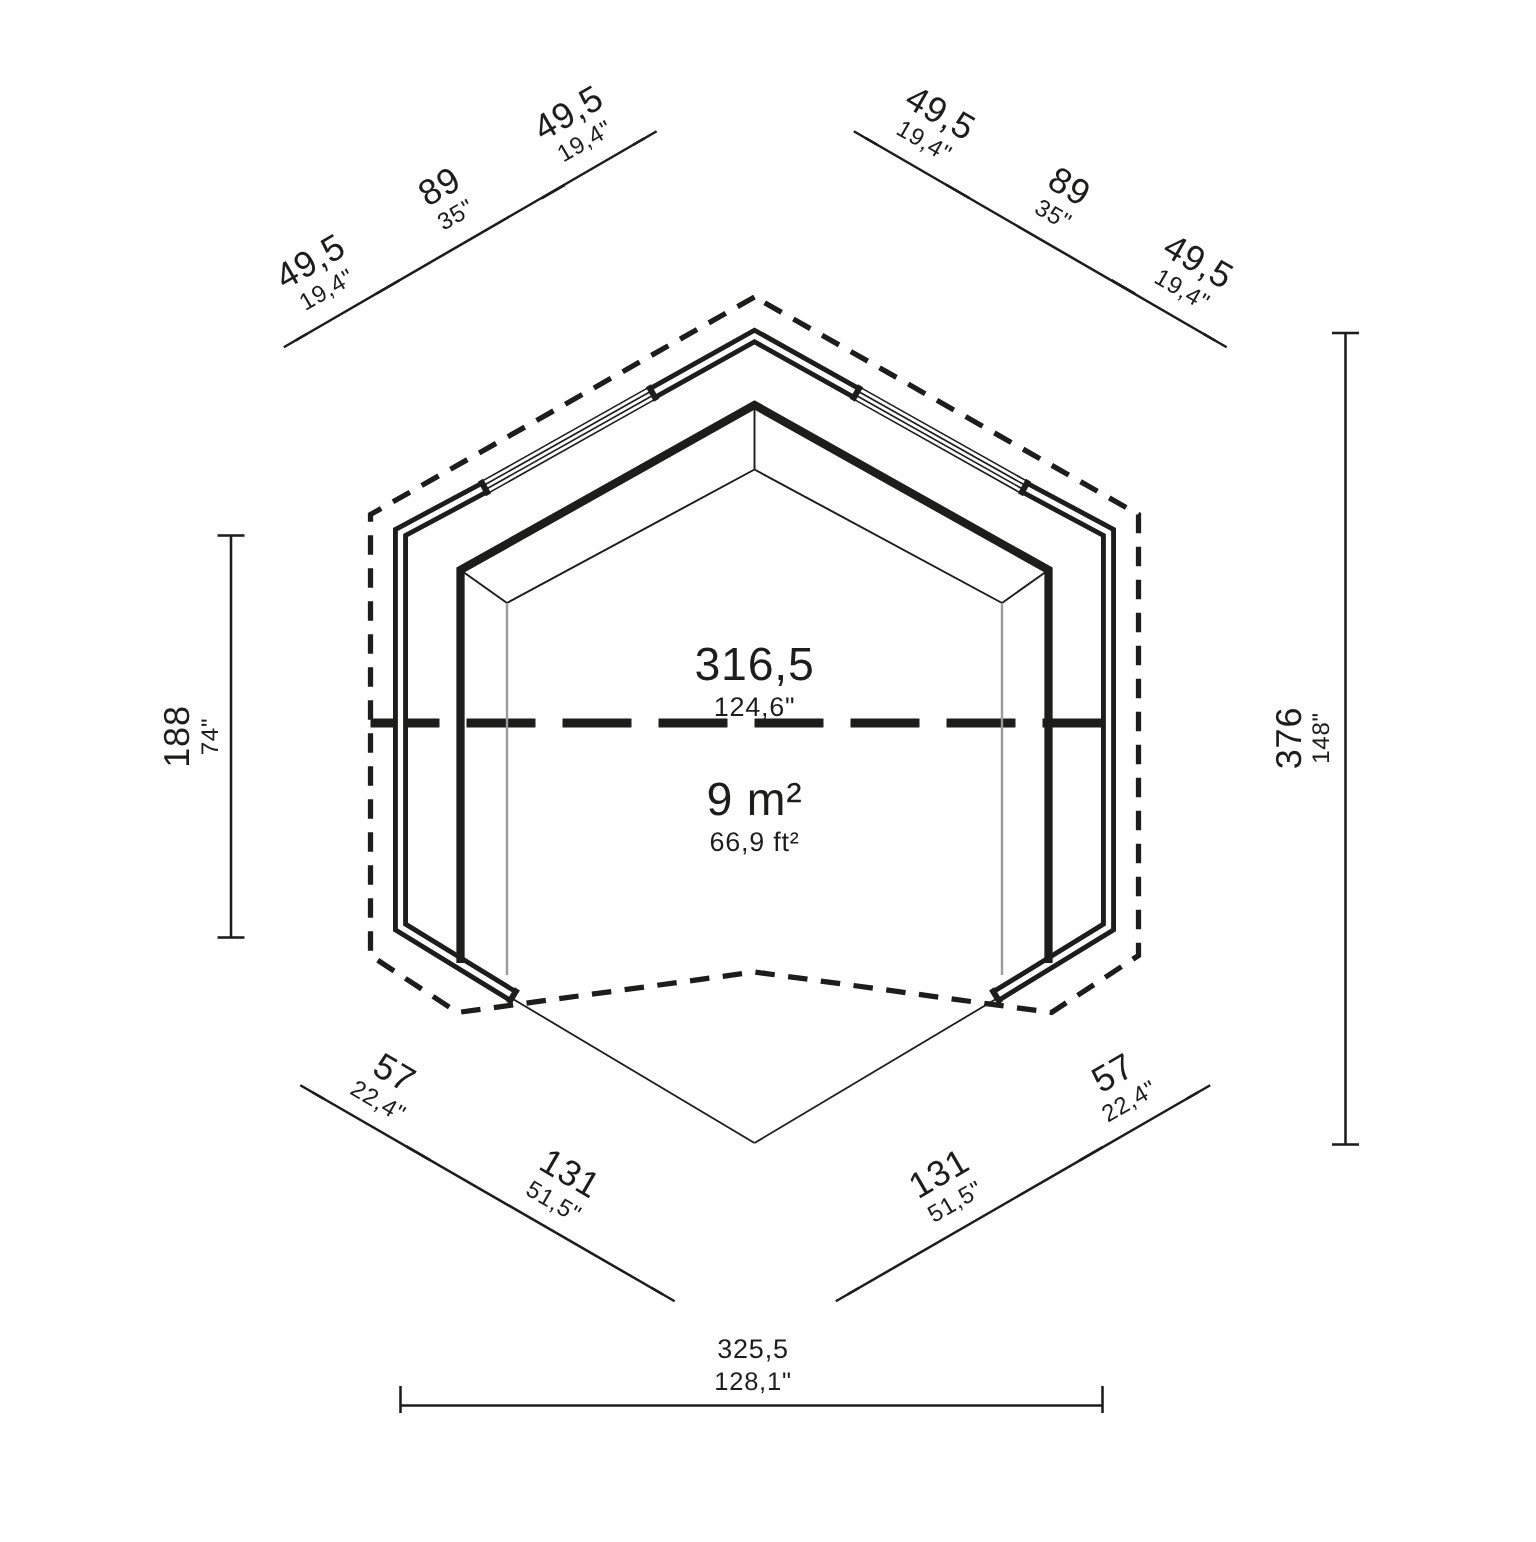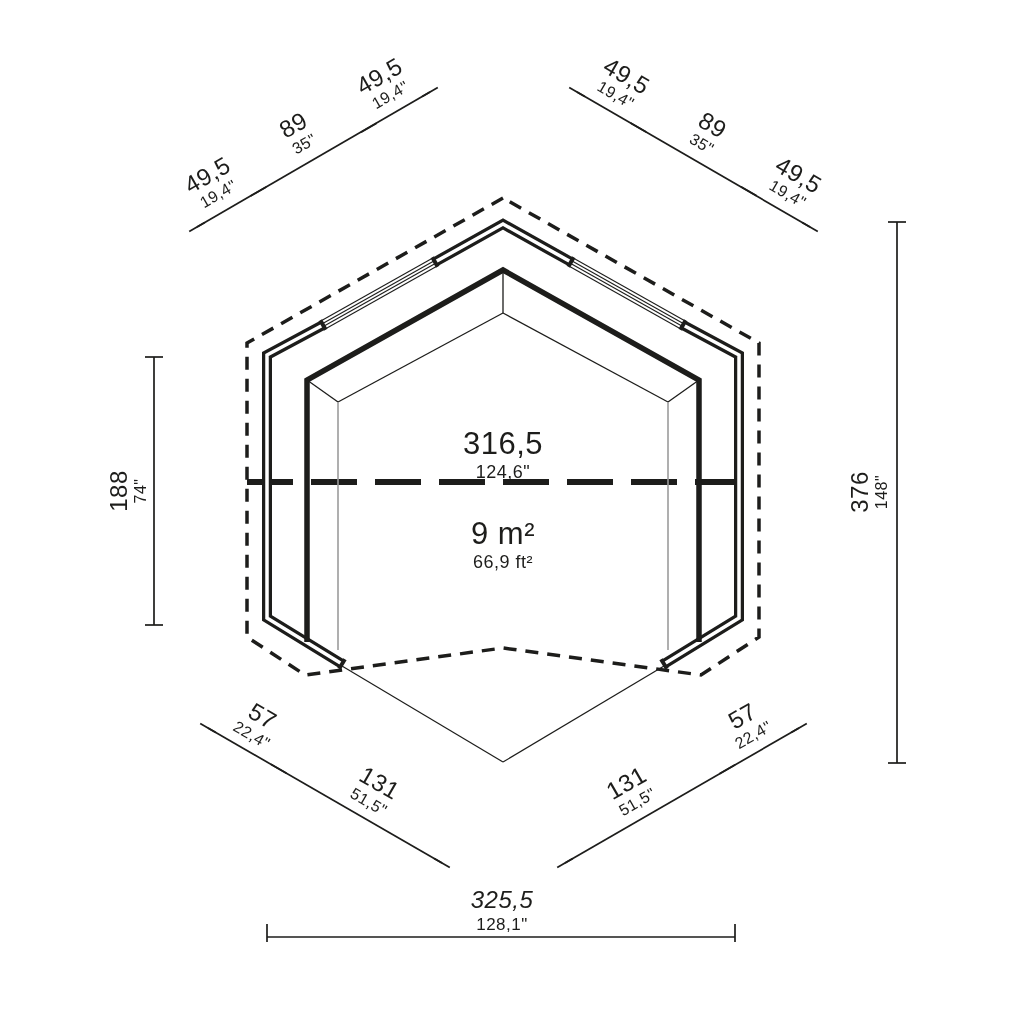--- a/index.html
+++ b/index.html
@@ -204,21 +204,21 @@
   <div class="dim-label" style="left:631px;top:791px;transform:translate(-50%,-50%) rotate(-30deg);">
     <div class="cm">131</div>
     <div class="in">51,5"</div>
   </div>
   <div class="dim-label" style="left:747px;top:724px;transform:translate(-50%,-50%) rotate(-30deg);">
     <div class="cm">57</div>
     <div class="in">22,4"</div>
   </div>
 
   <div class="big-label" style="left:502px;top:910px;transform:translate(-50%,-50%);">
-    <div class="cm" style="font-size:24px;font-style:italic;">325,5</div>
+    <div class="cm" style="font-size:18px;">325,5</div>
     <div class="in" style="font-size:17px;">128,1"</div>
   </div>
 
   <div class="big-label" style="left:503px;top:454px;transform:translate(-50%,-50%);">
     <div class="cm">316,5</div>
     <div class="in">124,6"</div>
   </div>
 
   <div class="big-label" style="left:503px;top:544px;transform:translate(-50%,-50%);">
     <div class="cm">9 m²</div>

